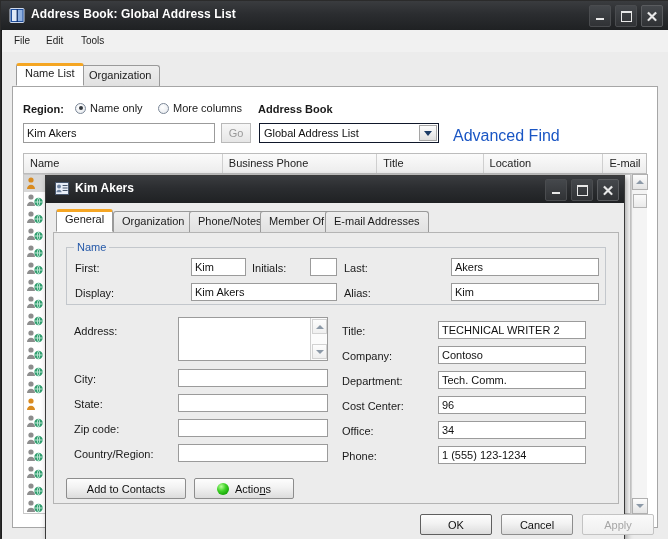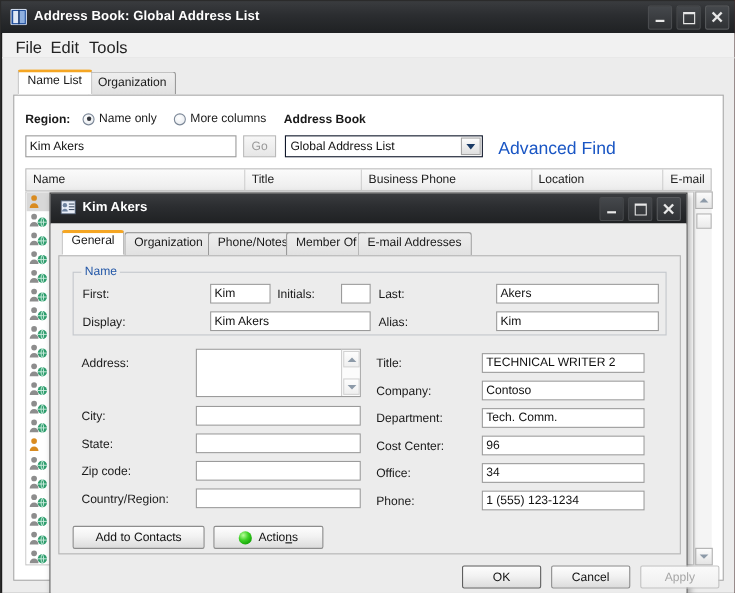--- a/index.html
+++ b/index.html
@@ -67,21 +67,21 @@
 
   
   .menubar {
     position: absolute; left: 1px; top: 29px;
     width: 666px; height: 22px;
     background: #f1f1f1;
     border-bottom: 1px solid #d6d6d6;
   }
   .menu-item {
     position: absolute; top: 4px;
-    font-size: 15px; color: #222;
+    font-size: 10px; color: #222;
     padding: 1px 6px;
     cursor: default;
   }
 
   
   .client {
     position: absolute; left: 1px; top: 51px;
     width: 666px; height: 487px;
     background: #ececec;
   }
@@ -433,22 +433,22 @@
           <span>Global Address List</span>
           <span class="arrow-btn">
             <i class="caret-down"></i>
           </span>
         </div>
 
         <span class="link" style="left:440px; top:40px;">Advanced Find</span>
 
         <div class="colheader" style="left:10px; top:66px; width:624px;">
           <div class="col" style="width:206px">Name</div>
+          <div class="col" style="width:160px">Business Phone</div>
           <div class="col" style="width:110px">Title</div>
-          <div class="col" style="width:160px">Business Phone</div>
           <div class="col" style="width:124px">Location</div>
           <div class="col" style="width:44px">E-mail</div>
         </div>
 
         <div class="listarea" style="left:10px; top:87px; width:608px; height:340px;">
           <div class="list-rows" id="list-rows">
               <div class="row-icon selected">
                 <svg width="22" height="15" viewBox="0 0 22 15" style="position:absolute;left:1px;top:1px">
                   <circle cx="6" cy="4" r="2.6" fill="#d98b20"></circle>
                   <path d="M2 13c0-2.6 1.8-4.2 4-4.2S10 10.4 10 13z" fill="#d98b20"></path>

